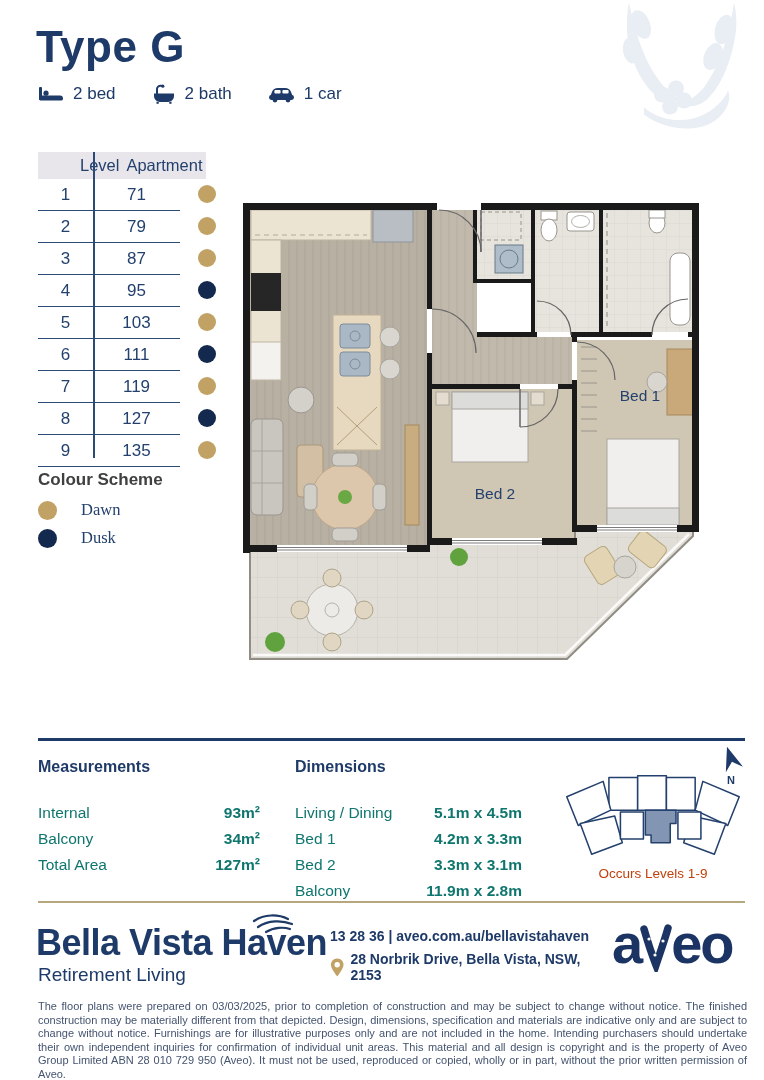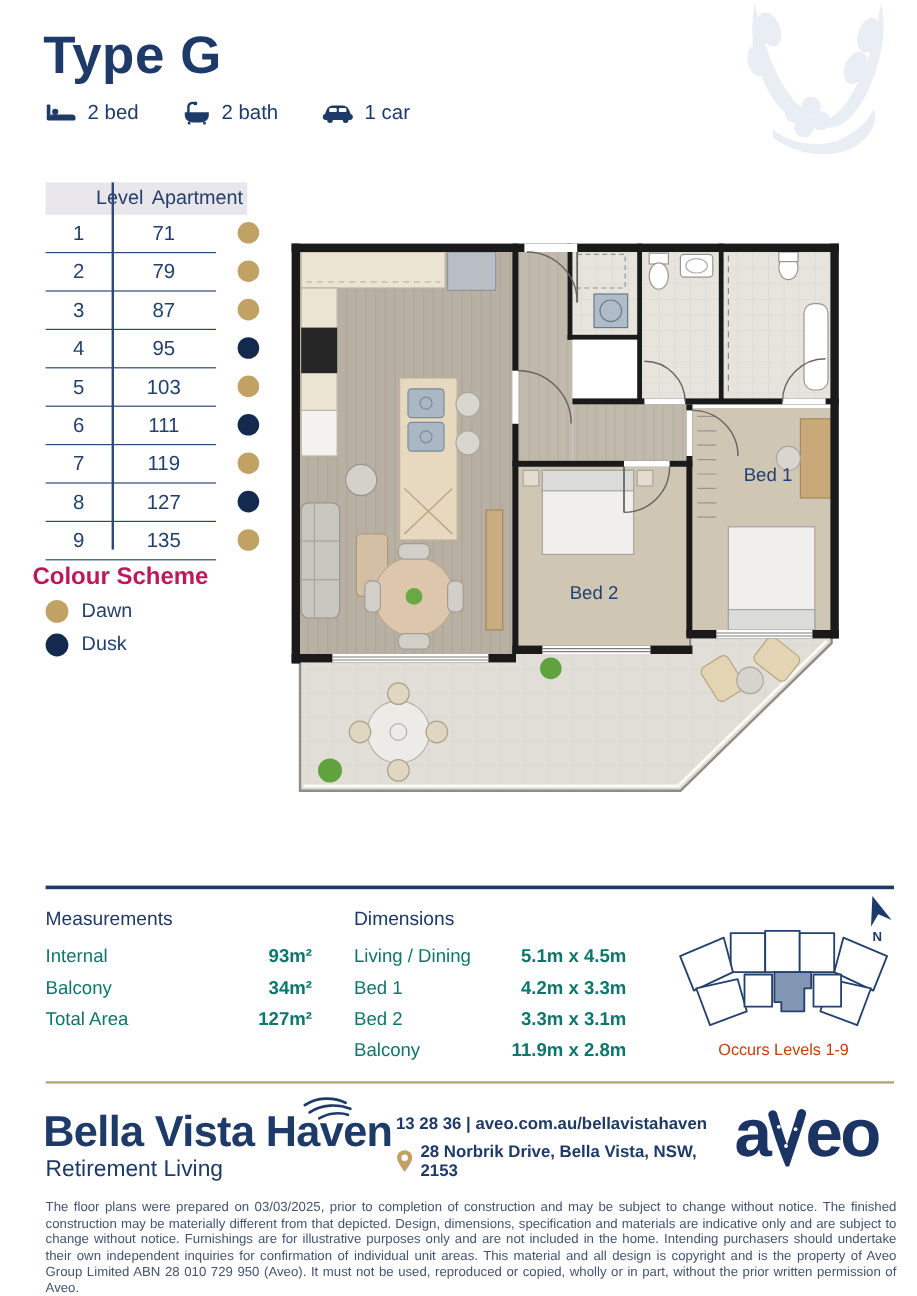--- a/index.html
+++ b/index.html
@@ -19,28 +19,28 @@
   .apt-header .c1{width:45px;text-align:left;padding-left:42px;}
   .apt-header .c2{width:87px;text-align:center;}
   .apt-row{display:flex;height:31px;align-items:center;font-size:17px;color:#24416e;
            border-bottom:1px solid #2c4a78;position:relative;width:142px;}
   .apt-row .c1{width:55px;text-align:center;}
   .apt-row .c2{width:87px;text-align:center;}
   .col-divider{position:absolute;left:55px;top:0;width:1.5px;height:306px;background:#2c4a78;}
   .dot{position:absolute;left:160px;width:18px;height:18px;border-radius:50%;}
 
   
-  .scheme-title{left:27px;top:470px;font-size:20px;font-weight:bold;color:#be185d;}
-  .scheme-item{display:flex;align-items:center;gap:11px;font-size:16.5px;color:#24416e;}
+  .scheme-title{left:38px;top:470px;font-size:17px;font-weight:bold;color:#404040;}
+  .scheme-item{display:flex;align-items:center;gap:24px;font-size:16.5px;color:#24416e;font-family:Liberation Serif, serif;}
   .legend-dot{width:19px;height:19px;border-radius:50%;display:inline-block;}
 
   
   .rule-navy{left:38px;top:738px;width:707px;height:2.5px;background:#1e3a68;}
   .rule-gold{left:38px;top:901px;width:707px;height:2px;background:#b7a77c;}
-  .block-title{font-size:16px;font-weight:normal;color:#1e3a68;margin-bottom:9px;}
+  .block-title{font-size:16px;font-weight:bold;color:#1e3a68;margin-bottom:24px;}
   .meas{left:38px;top:758px;width:222px;}
   .dims{left:295px;top:758px;width:227px;}
   .spec-row{display:flex;justify-content:space-between;font-size:15.5px;line-height:26px;color:#0f766e;}
   .spec-row .val{font-weight:bold;}
 
   .siteplan{left:557px;top:768px;width:192px;text-align:center;}
   .siteplan-caption{font-size:13.5px;color:#c2410c;margin-top:2px;}
   .north{left:716px;top:744px;width:30px;text-align:center;}
 
   

